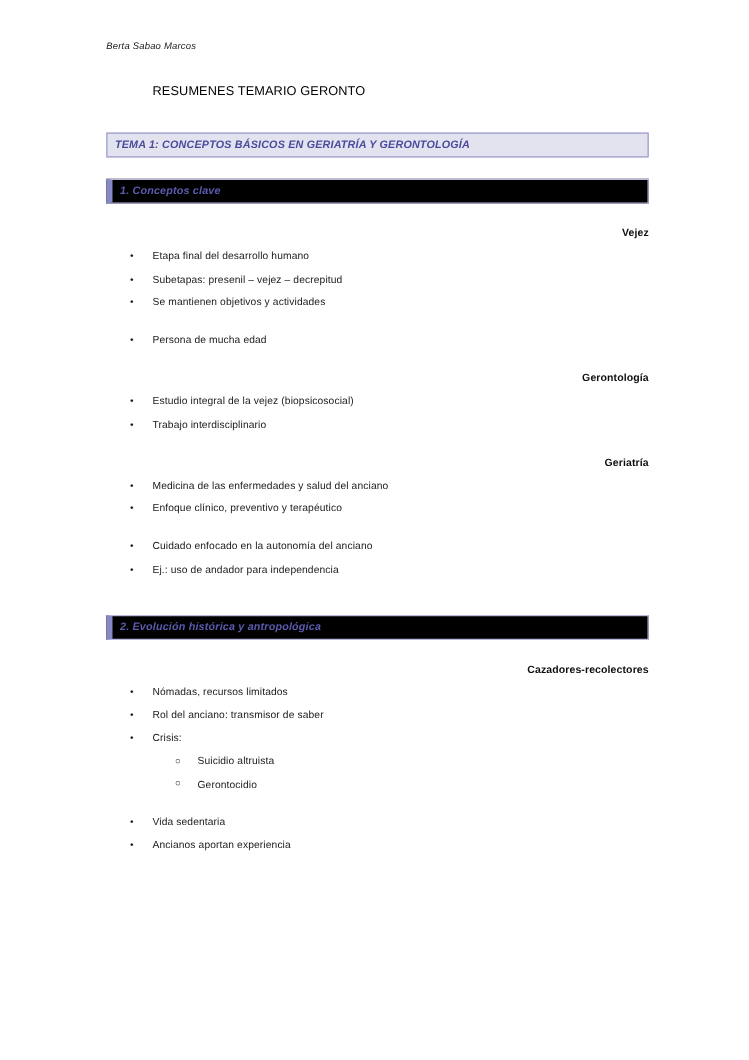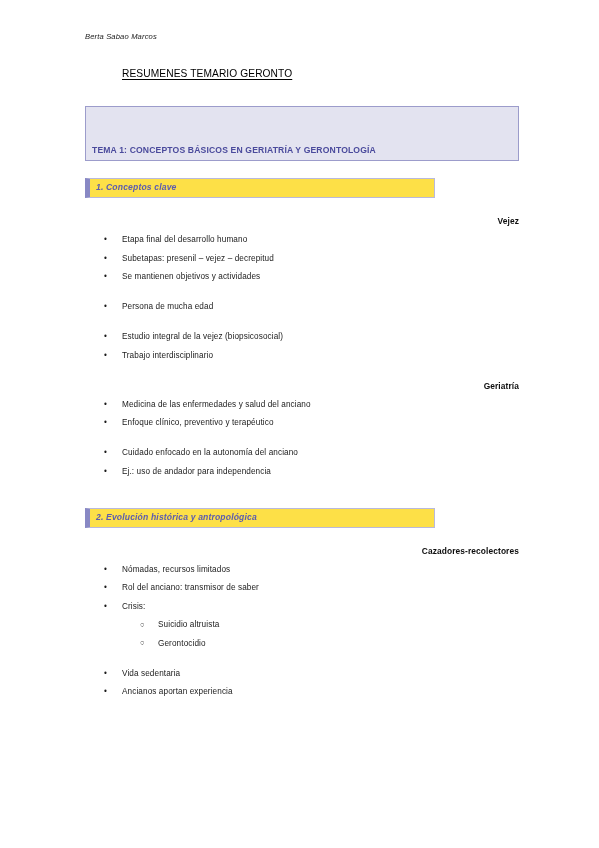--- a/index.html
+++ b/index.html
@@ -47,50 +47,49 @@
     left: 85px;
     top: 68px;
     width: 434px;
   }
 
   .doc-title {
     font-size: 10.2px;
     font-weight: 400;
     letter-spacing: 0.1px;
     color: #000;
-    text-decoration: underline;
     text-underline-offset: 2px;
     margin: 0 0 26px 0;
     line-height: 1.2;
     padding-left: 37px;
   }
 
   
   .tema-banner {
     box-sizing: border-box;
     width: 434px;
     background: #e3e3f0;
     border: 1px solid #9c9ccb;
     padding: 4px 0 4px 6px;
     margin: 0 0 17px 0;
   }
   .tema-banner .label {
     font-size: 8.6px;
     font-weight: bold;
+    font-style: italic;
     color: #4a4a9c;
     letter-spacing: 0.15px;
     line-height: 1.15;
-    margin-top: 35px;
   }
 
   
   .section-banner {
     box-sizing: border-box;
-    width: 350px;
-    background: #fde047;
+    width: 434px;
+    background: #000000;
     border: 1px solid #b9b9db;
     border-left: 5px solid #8888c4;
     padding: 4px 0 4px 6px;
     margin: 0 0 18px 0;
   }
   .section-banner .label {
     font-size: 8.6px;
     font-weight: bold;
     font-style: italic;
     color: #5b5bb0;
@@ -202,20 +201,21 @@
       </li>
     </ul>
 
     <ul class="bullets">
       <li>
         <span class="marker">•</span>
         <span>Persona de mucha edad</span>
       </li>
     </ul>
 
+    <div class="term">Gerontología</div>
     <ul class="bullets">
       <li>
         <span class="marker">•</span>
         <span>Estudio integral de la vejez (biopsicosocial)</span>
       </li>
       <li>
         <span class="marker">•</span>
         <span>Trabajo interdisciplinario</span>
       </li>
     </ul>

